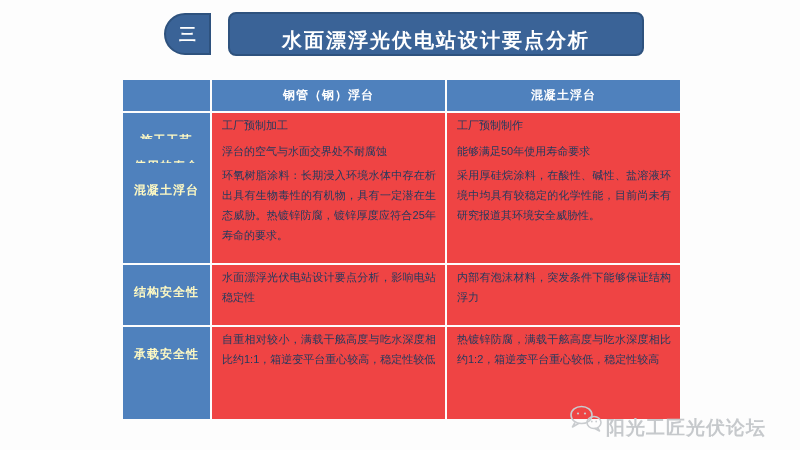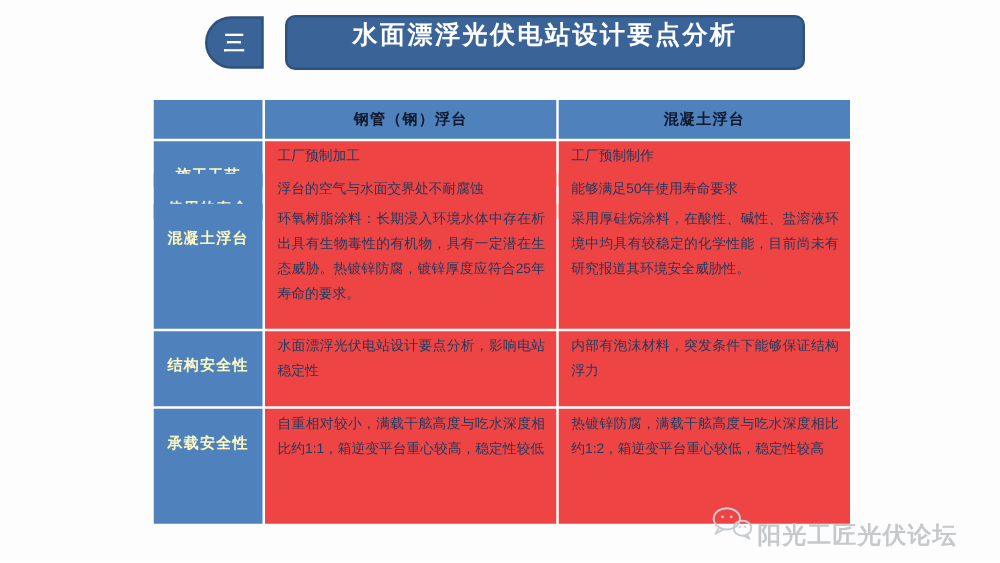--- a/index.html
+++ b/index.html
@@ -22,41 +22,41 @@
     display: flex; align-items: center; justify-content: center;
     color: #ffffff; font-size: 17px; font-weight: bold;
     font-family: "Liberation Serif", "DejaVu Serif", serif;
   }
   .hdr-title {
     position: absolute; left: 228px; top: 12px;
     width: 416px; height: 44px;
     background: #3a6397;
     border: 2px solid #2e527e;
     border-radius: 8px;
-    display: flex; align-items: flex-start; justify-content: center;
+    display: flex; align-items: flex-end; justify-content: center;
     color: #ffffff; font-size: 20px; font-weight: bold;
     letter-spacing: 2px;
     font-family: "Liberation Serif", "DejaVu Serif", serif;
   }
 
   
   .tbl {
     position: absolute; left: 123px; top: 80px; width: 557px;
     display: flex; flex-direction: column; gap: 2px;
   }
   .trow { display: grid; grid-template-columns: 87px 1fr 1fr; column-gap: 2px; }
   .h-head { height: 31px; }
   .h-r1 { height: 24px; }
   .h-r2 { height: 22px; }
   .h-r3 { height: 100px; }
   .h-r4 { height: 60px; }
   .h-r5 { height: 92px; }
 
   .th {
-    background: #4f81bd; color: #0f172a;
+    background: #4f81bd; color: #ffffff;
     font-size: 12px; font-weight: bold;
     display: flex; align-items: center; justify-content: center;
     letter-spacing: 1px;
   }
   .tl {
     background: #4f81bd; color: #fef9c3;
     font-size: 12px; font-weight: bold;
     display: flex; justify-content: center;
     padding-top: 19px; letter-spacing: 1px;
   }

